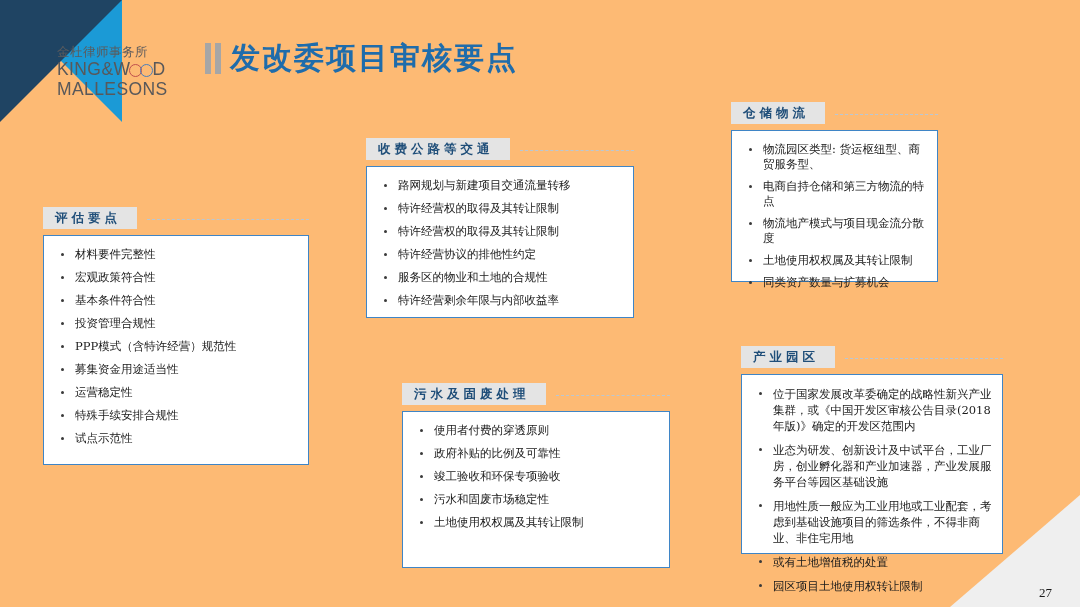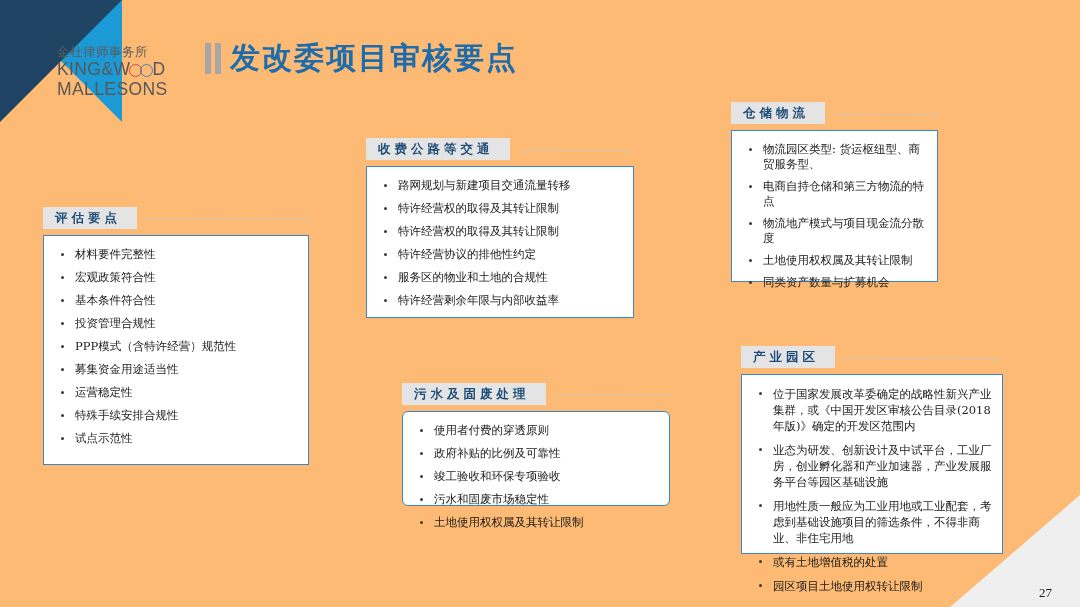--- a/index.html
+++ b/index.html
@@ -80,21 +80,21 @@
   }
   ul.bullets.tight li{margin-bottom:7px;}
   ul.bullets.wrap li{line-height:16px;}
 
   
   #card-eval{left:43px;top:207px;width:266px;}
   #card-eval .card-body{height:230px;}
   #card-toll{left:366px;top:138px;width:268px;}
   #card-toll .card-body{height:152px;}
   #card-sewage{left:366px;top:383px;width:268px;margin-left:36px;}
-  #card-sewage .card-body{height:95px;border-radius:6px;}
+  #card-sewage .card-body{height:157px;}
   #card-logi{left:731px;top:102px;width:207px;}
   #card-logi .card-body{height:152px;}
   #card-park{left:731px;top:346px;width:262px;margin-left:10px;}
   #card-park .card-body{height:180px;}
 
   .page-num{
     position:absolute;right:28px;bottom:6px;
     font-size:13px;font-weight:normal;color:#1a1a1a;
     font-family:"Liberation Serif","DejaVu Serif",serif;
   }

